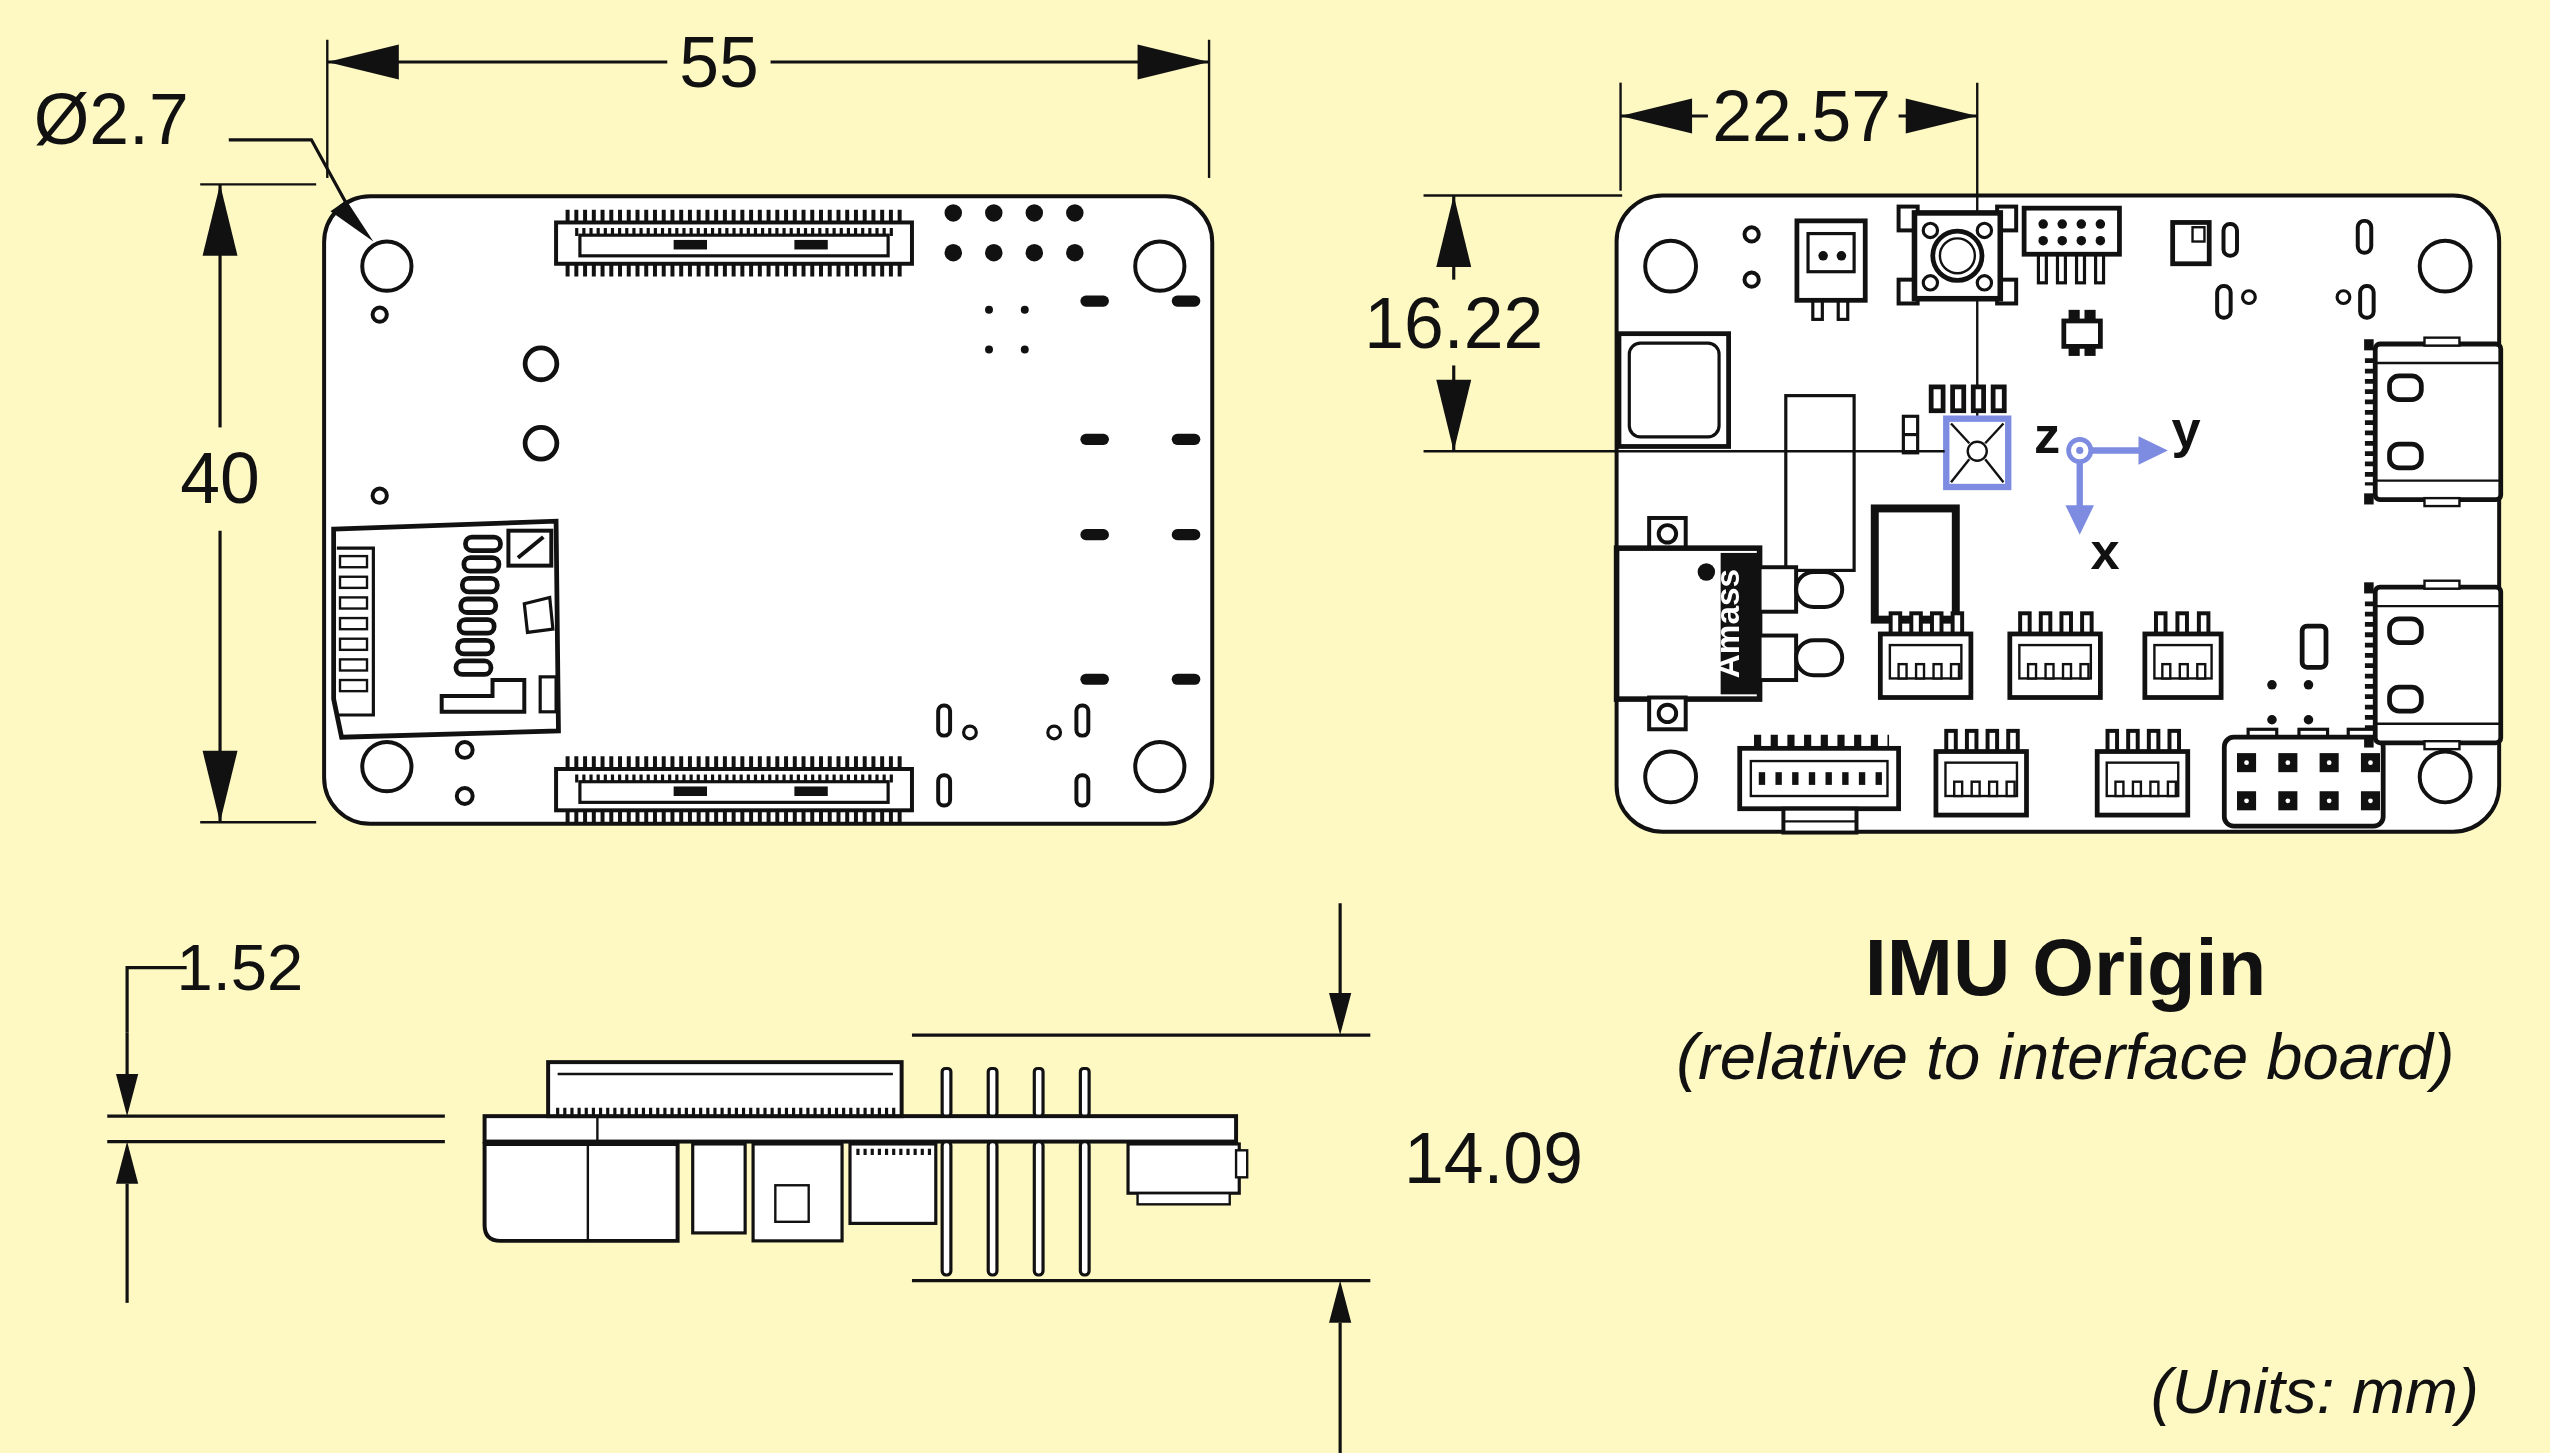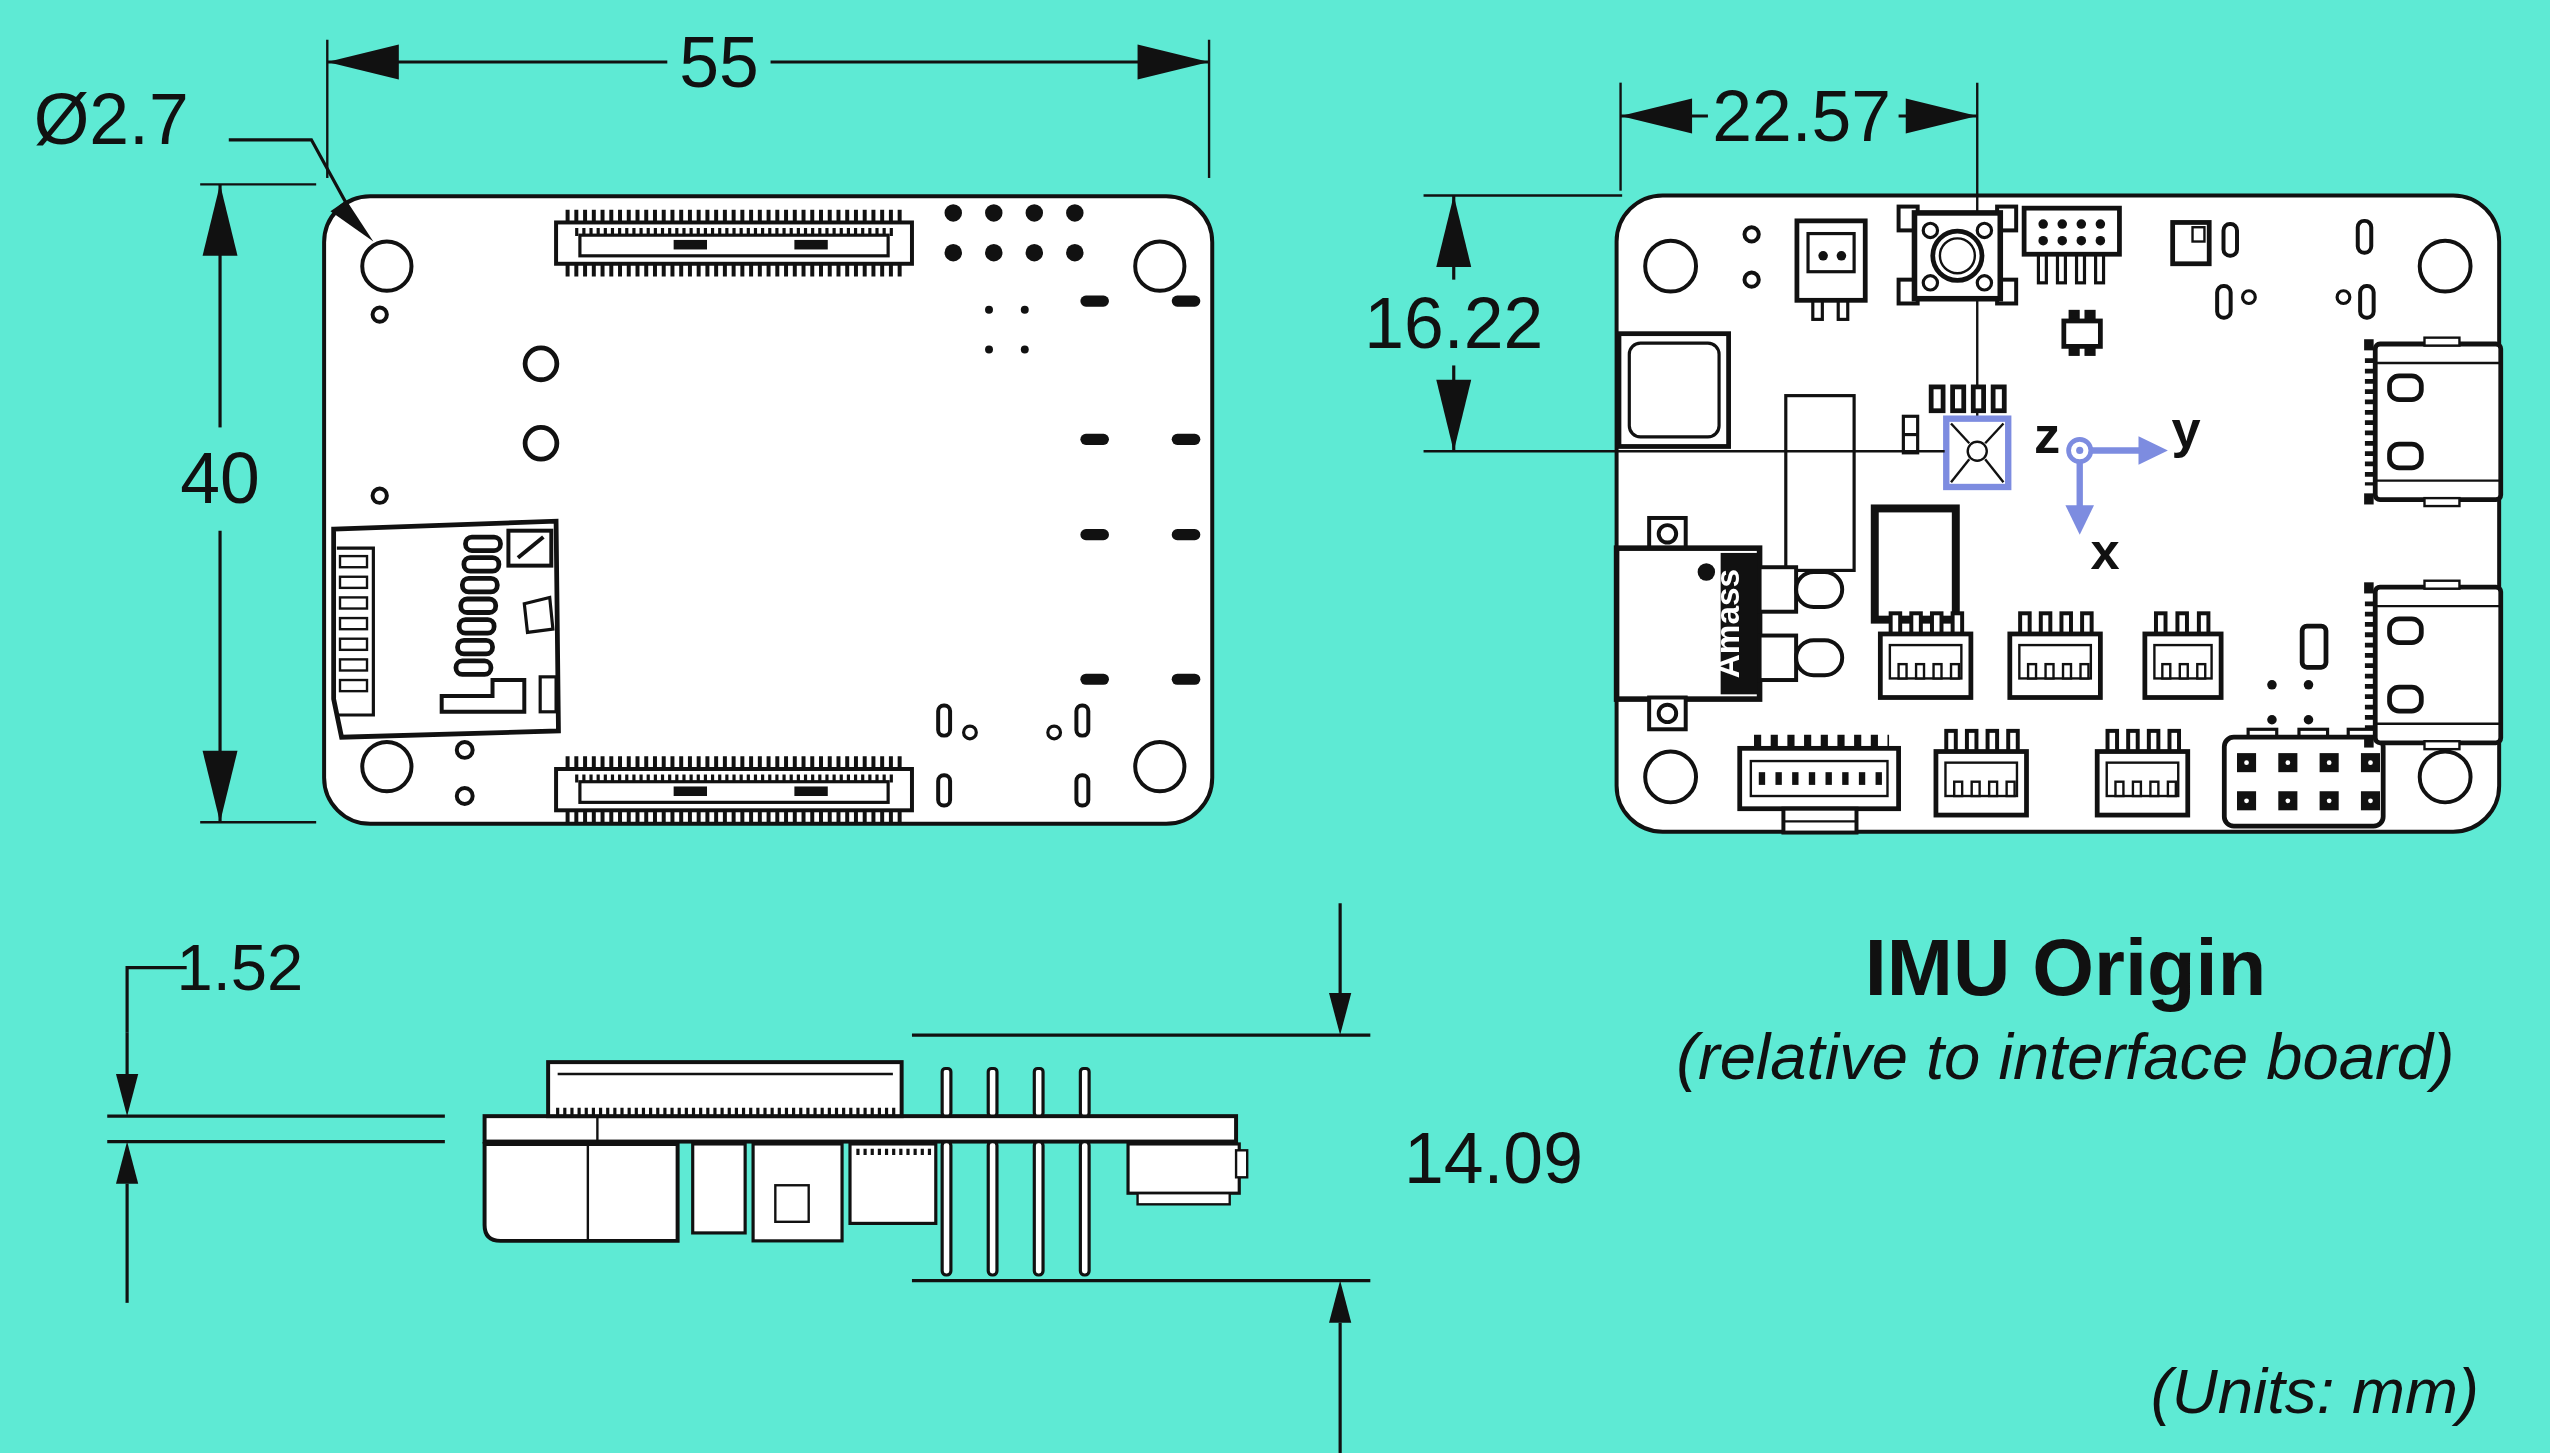--- a/index.html
+++ b/index.html
@@ -1,16 +1,16 @@
 <!DOCTYPE html>
 <html style="font-size:12.7px"><head>
 <meta charset="utf-8">
 <style>
   html,body{margin:0;padding:0;background:#ffffff;}
-  .page{width:2550px;height:1453px;position:relative;background:#5eead4;overflow:hidden;}
+  .page{width:2550px;height:1453px;position:relative;background:#fef9c3;overflow:hidden;}
   svg{display:block;}
   text{font-family:"Liberation Sans","DejaVu Sans",sans-serif;fill:#111;}
   .dim{font-size:90px;}
   .dim-small{font-size:82px;}
   .axis{font-size:66px;font-weight:bold;}
   .cap-title{font-size:100px;font-weight:bold;}
   .cap-italic{font-size:82px;font-style:italic;}
   .units{font-size:80px;font-style:italic;}
   .amass{font-size:42px;font-weight:bold;fill:#fff;}
 </style>

